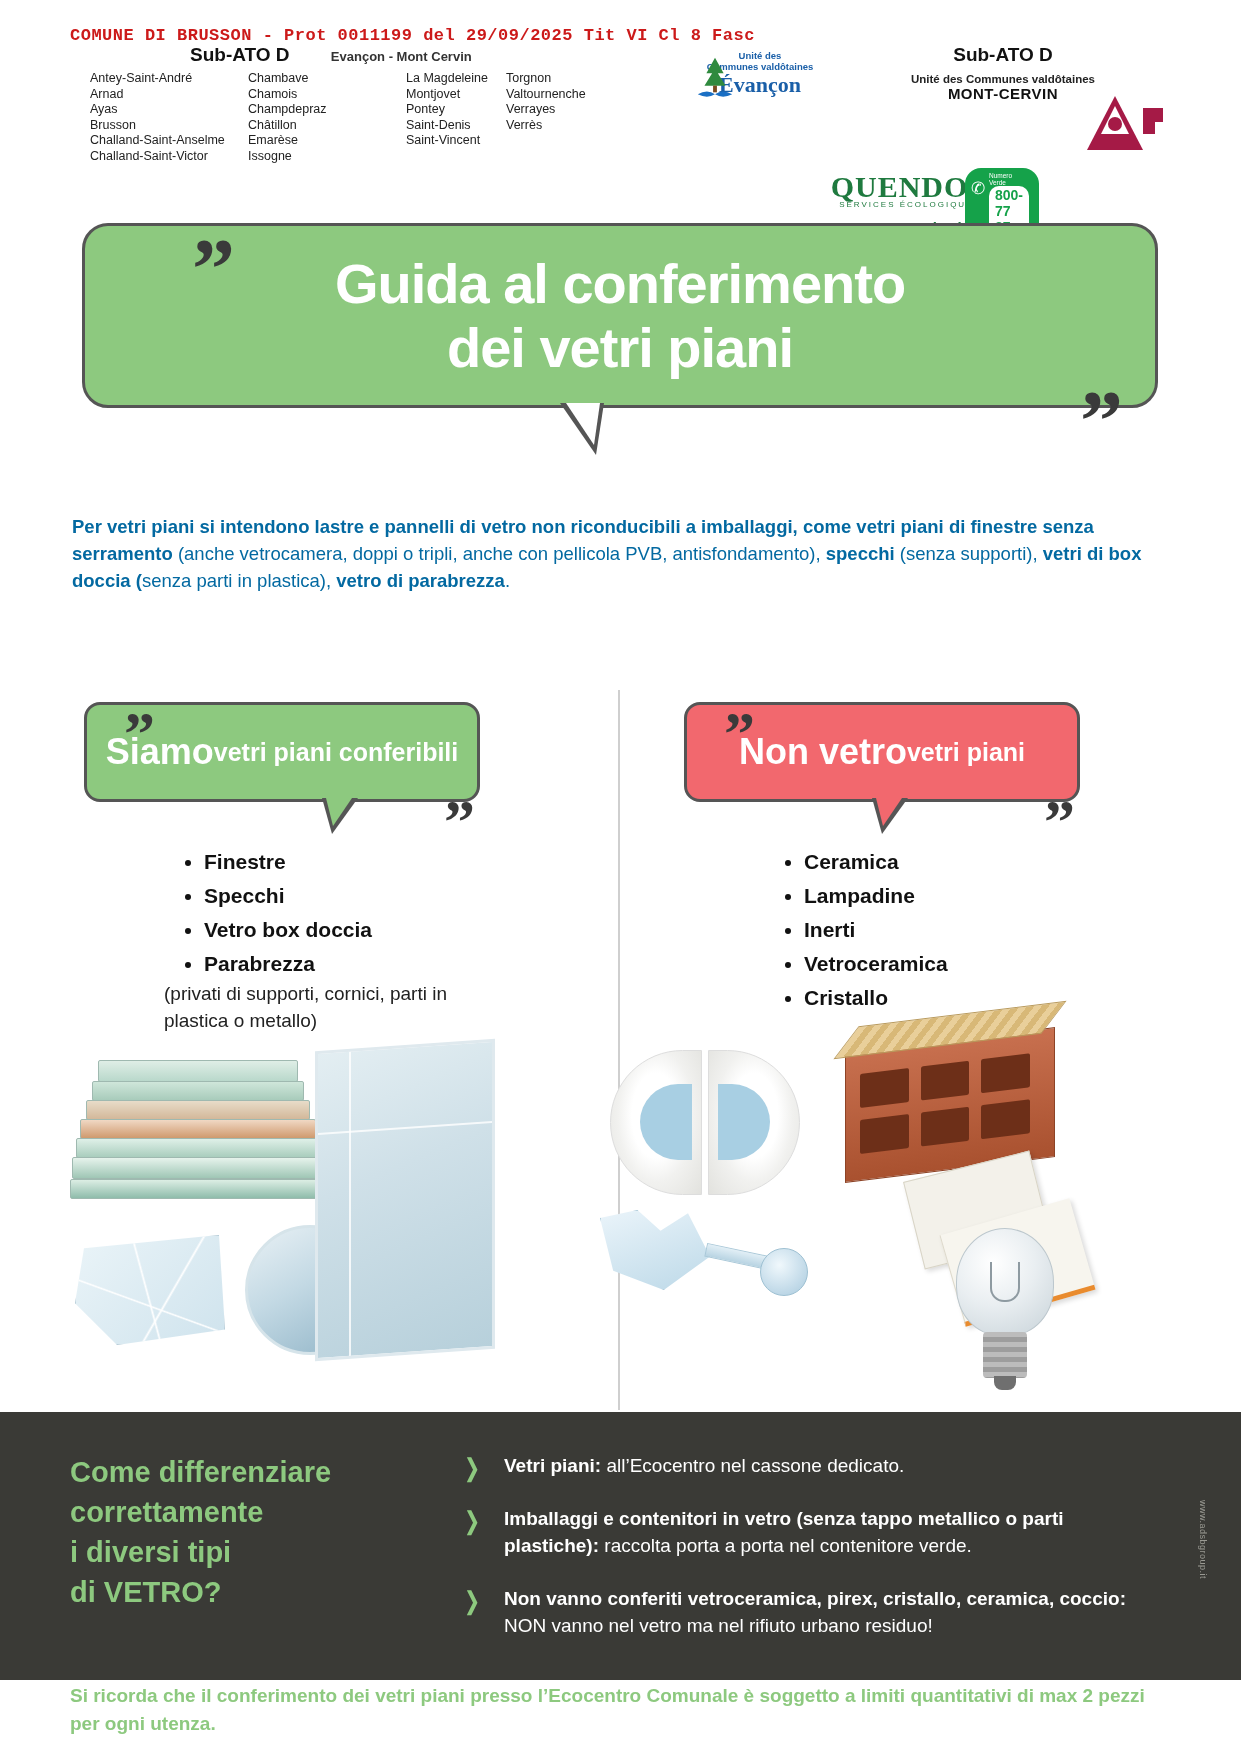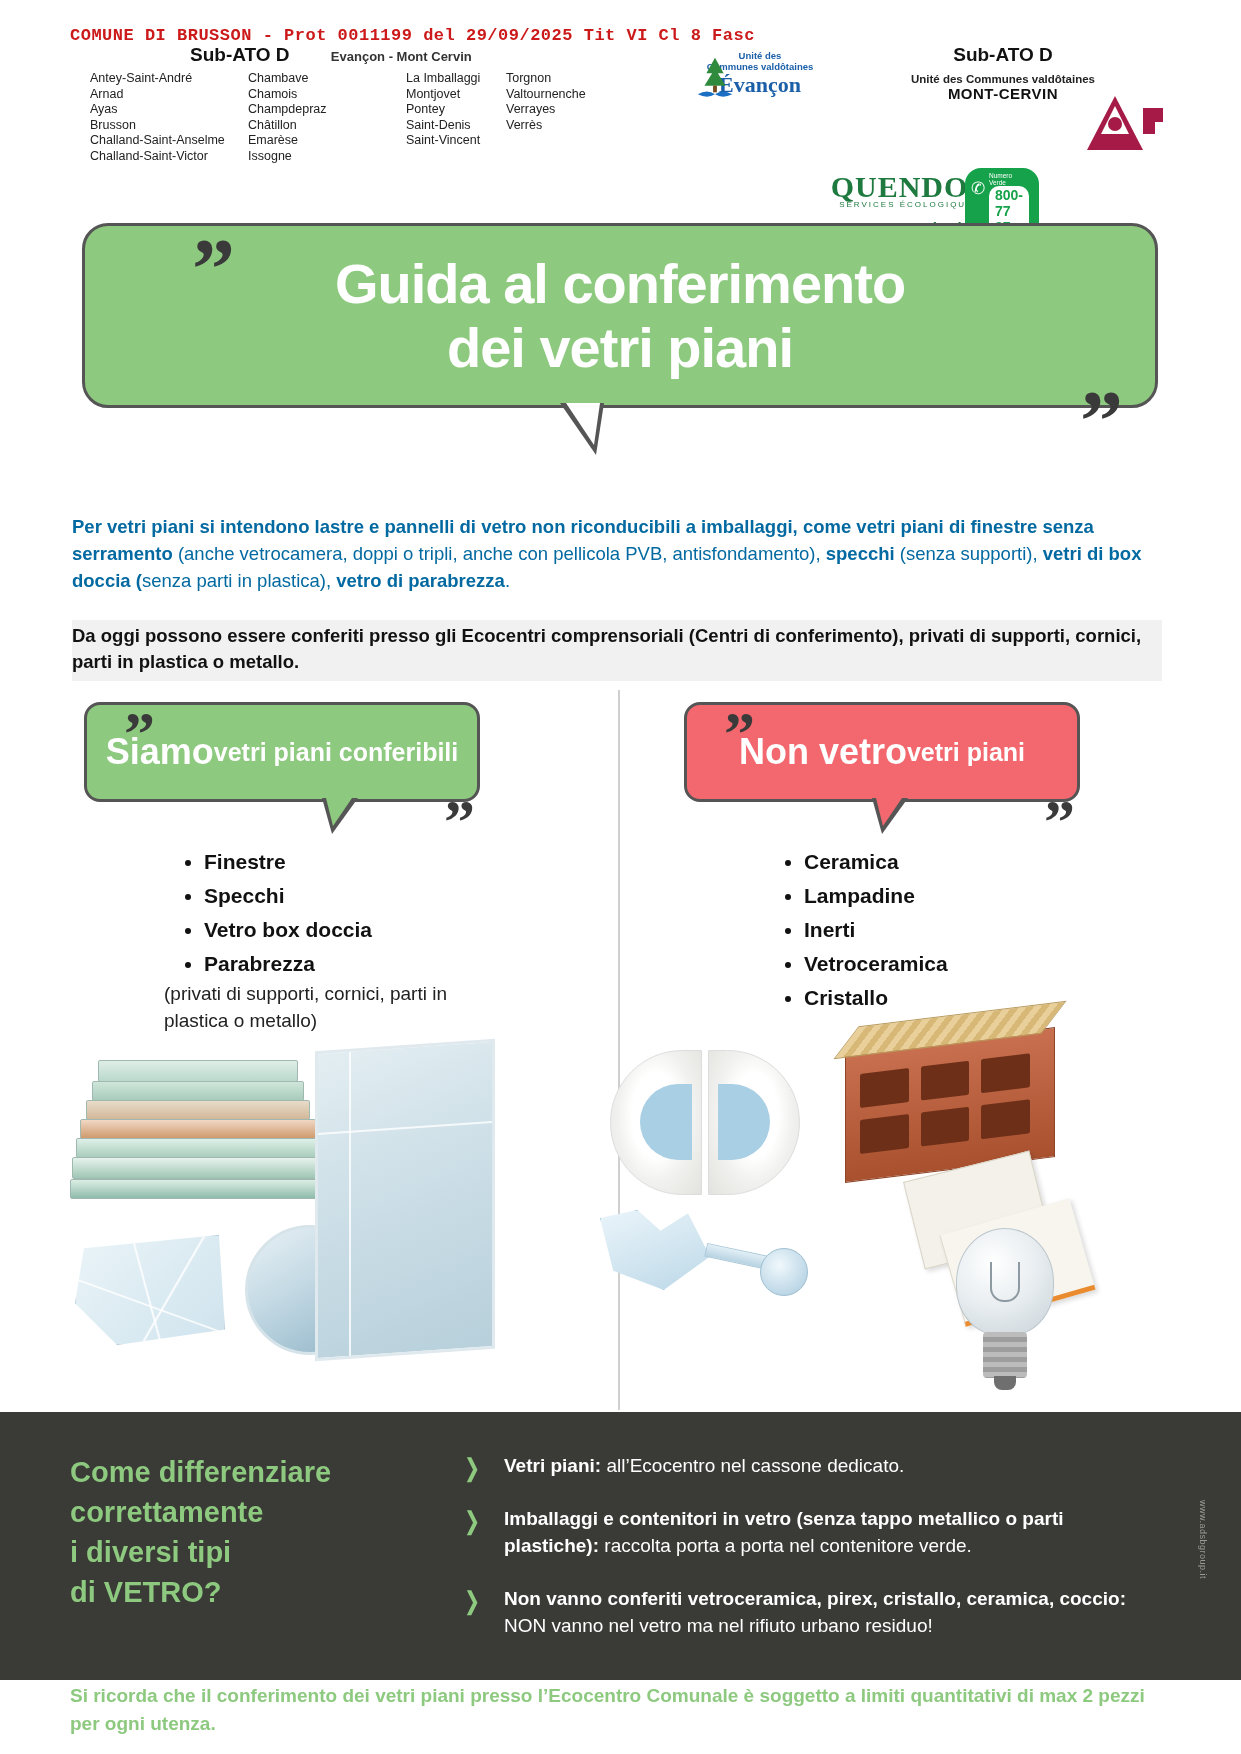--- a/index.html
+++ b/index.html
@@ -350,21 +350,21 @@
       </div>
       <div class="muni-col c2">
         <div>Chambave</div>
         <div>Chamois</div>
         <div>Champdepraz</div>
         <div>Châtillon</div>
         <div>Emarèse</div>
         <div>Issogne</div>
       </div>
       <div class="muni-col c3">
-        <div>La Imballaggi</div>
+        <div>La Magdeleine</div>
         <div>Montjovet</div>
         <div>Pontey</div>
         <div>Saint-Denis</div>
         <div>Saint-Vincent</div>
       </div>
       <div class="muni-col c4">
         <div>Torgnon</div>
         <div>Valtournenche</div>
         <div>Verrayes</div>
         <div>Verrès</div>
@@ -417,21 +417,20 @@
     </div>
     <div class="quote q-tl">”</div>
     <div class="quote q-br">”</div>
     <div class="title-tail"></div>
   </div>
 
   <div class="intro1">
     <b class="bold">Per vetri piani si intendono lastre e pannelli di vetro non riconducibili a imballaggi, come vetri piani di finestre senza serramento</b><span> (anche vetrocamera, doppi o tripli, anche con pellicola PVB, antisfondamento), </span><b class="bold">specchi</b><span> (senza supporti), </span><b class="bold">vetri di box doccia (</b><span>senza parti in plastica), </span><b class="bold">vetro di parabrezza</b><span>.</span>
   </div>
 
-  <div class="intro2">Da oggi possono essere conferiti presso gli Ecocentri comprensoriali (Centri di conferimento), privati di supporti, cornici, parti in plastica o metallo.</div>
 
   <div class="divider"></div>
 
   <div class="bal green bal-left">
     <div class="box">
       <div class="l1">Siamo</div>
       <div class="l2">vetri piani conferibili</div>
       <div class="ul1"></div>
       <div class="ul2"></div>
     </div>

